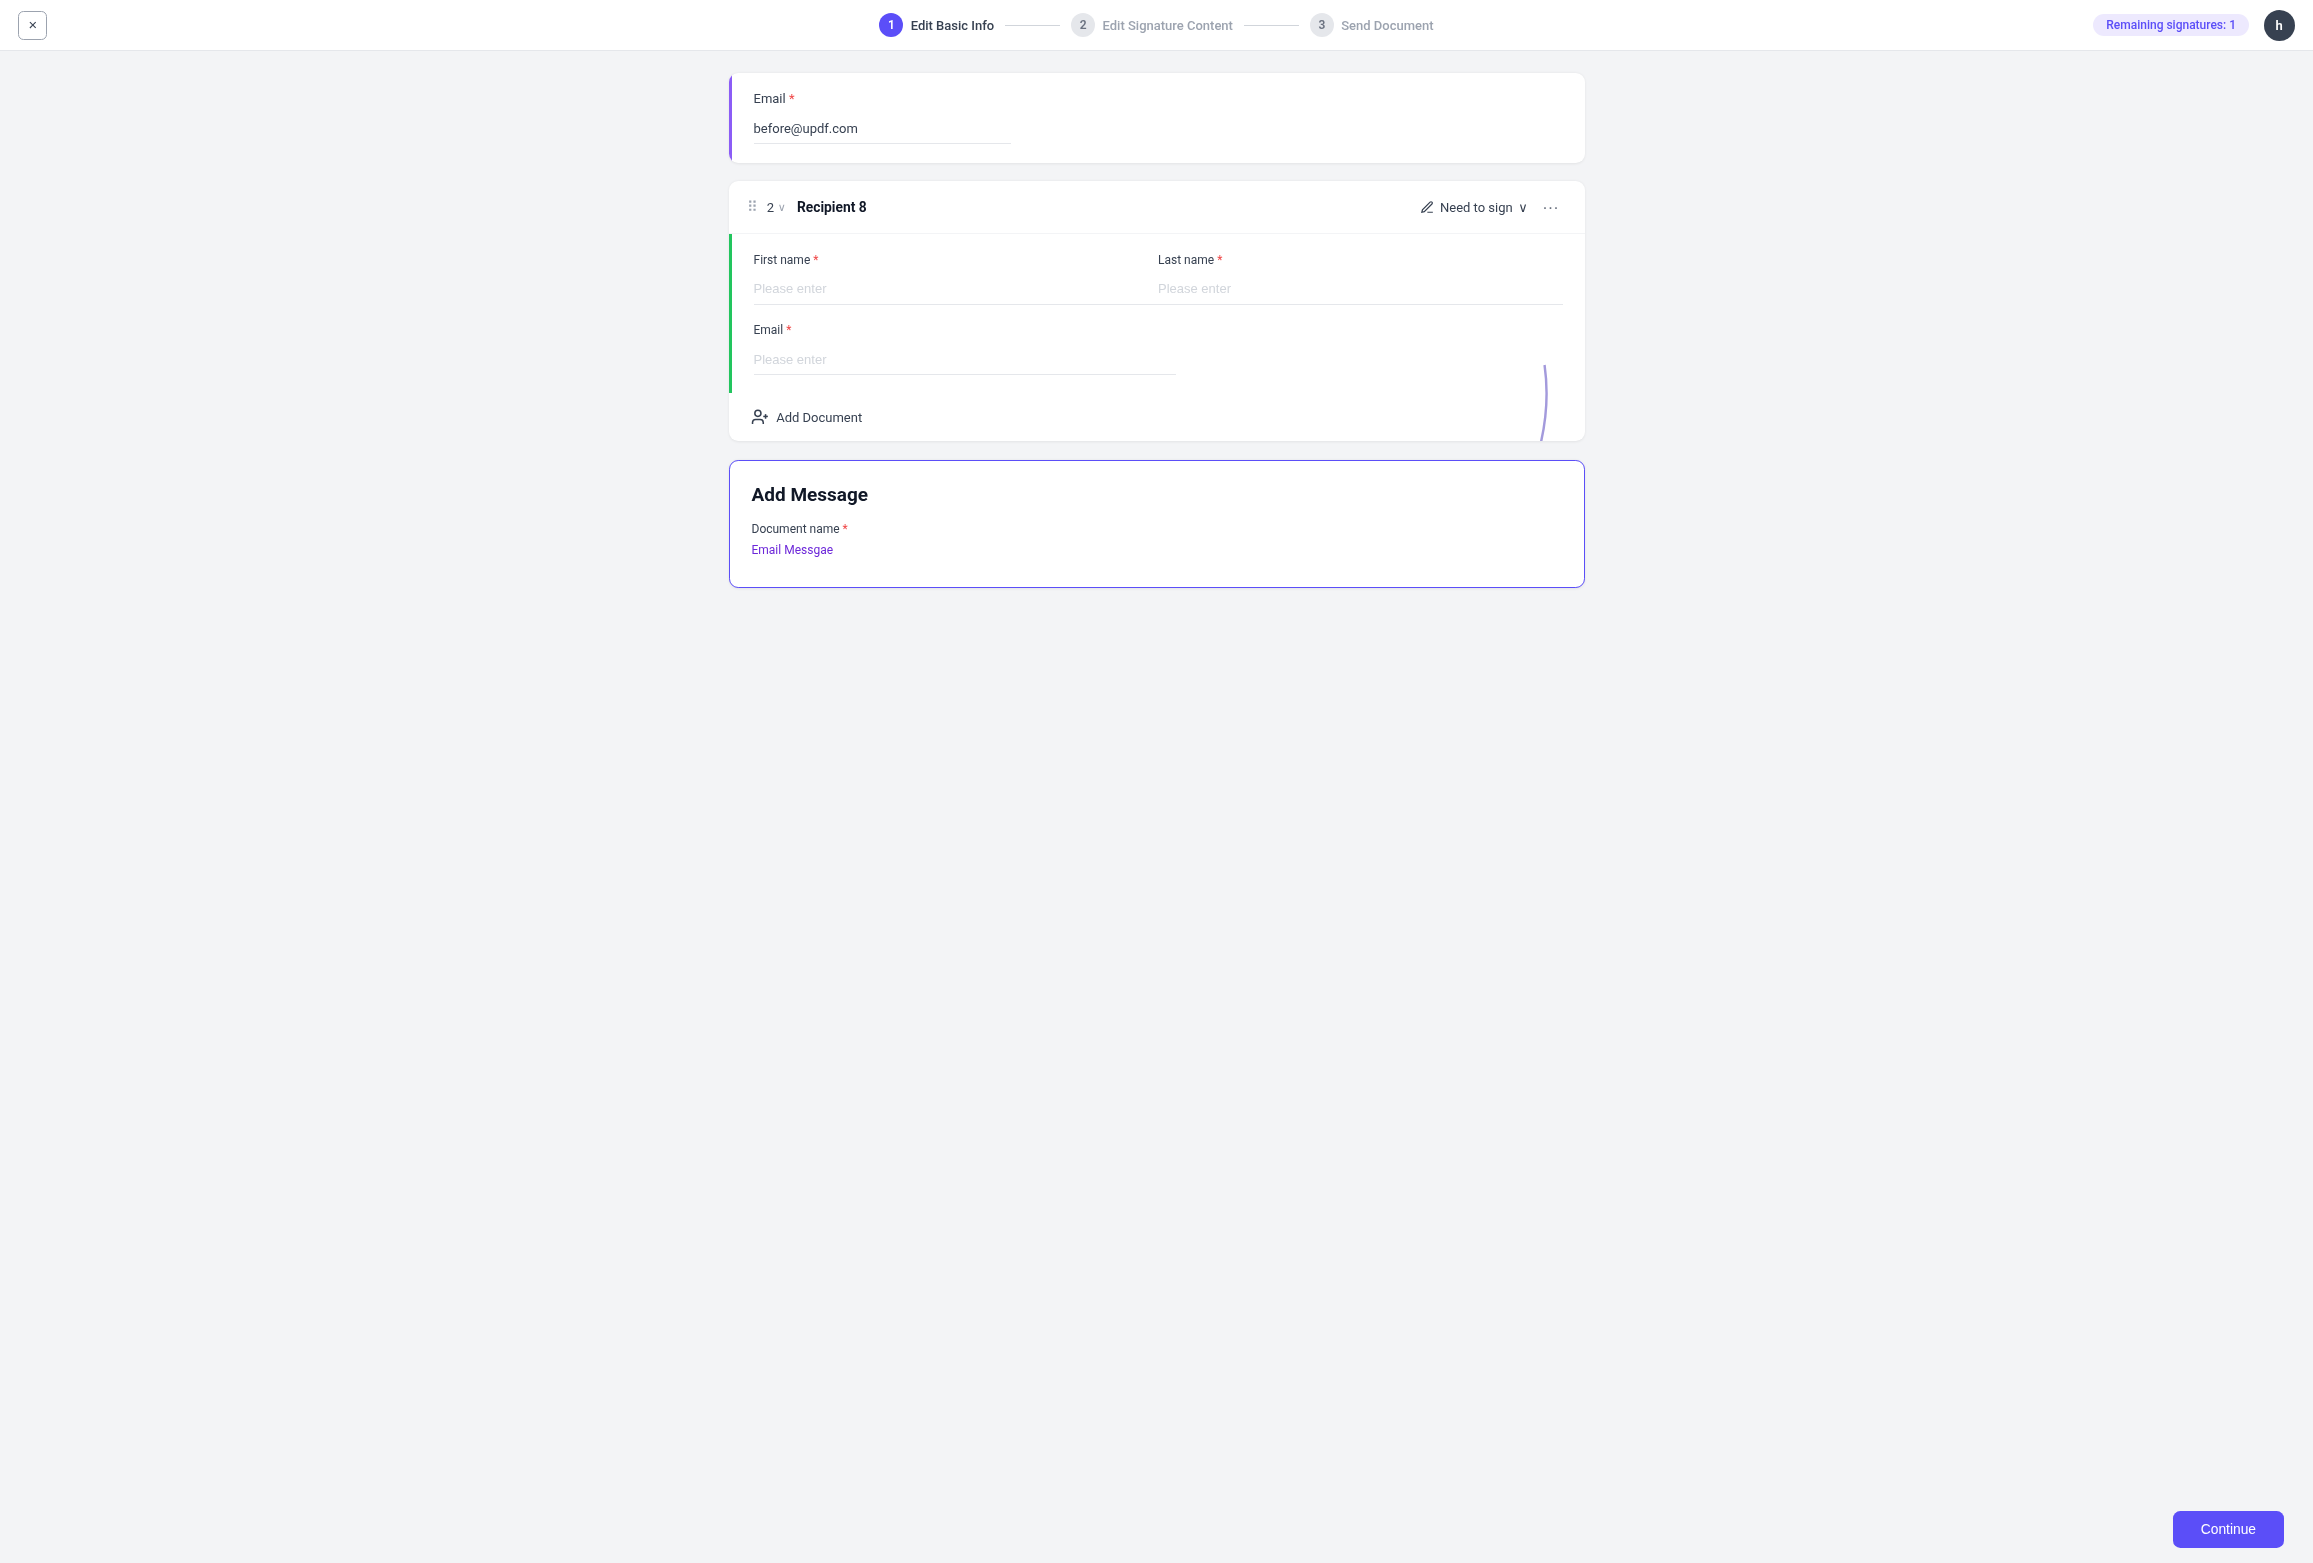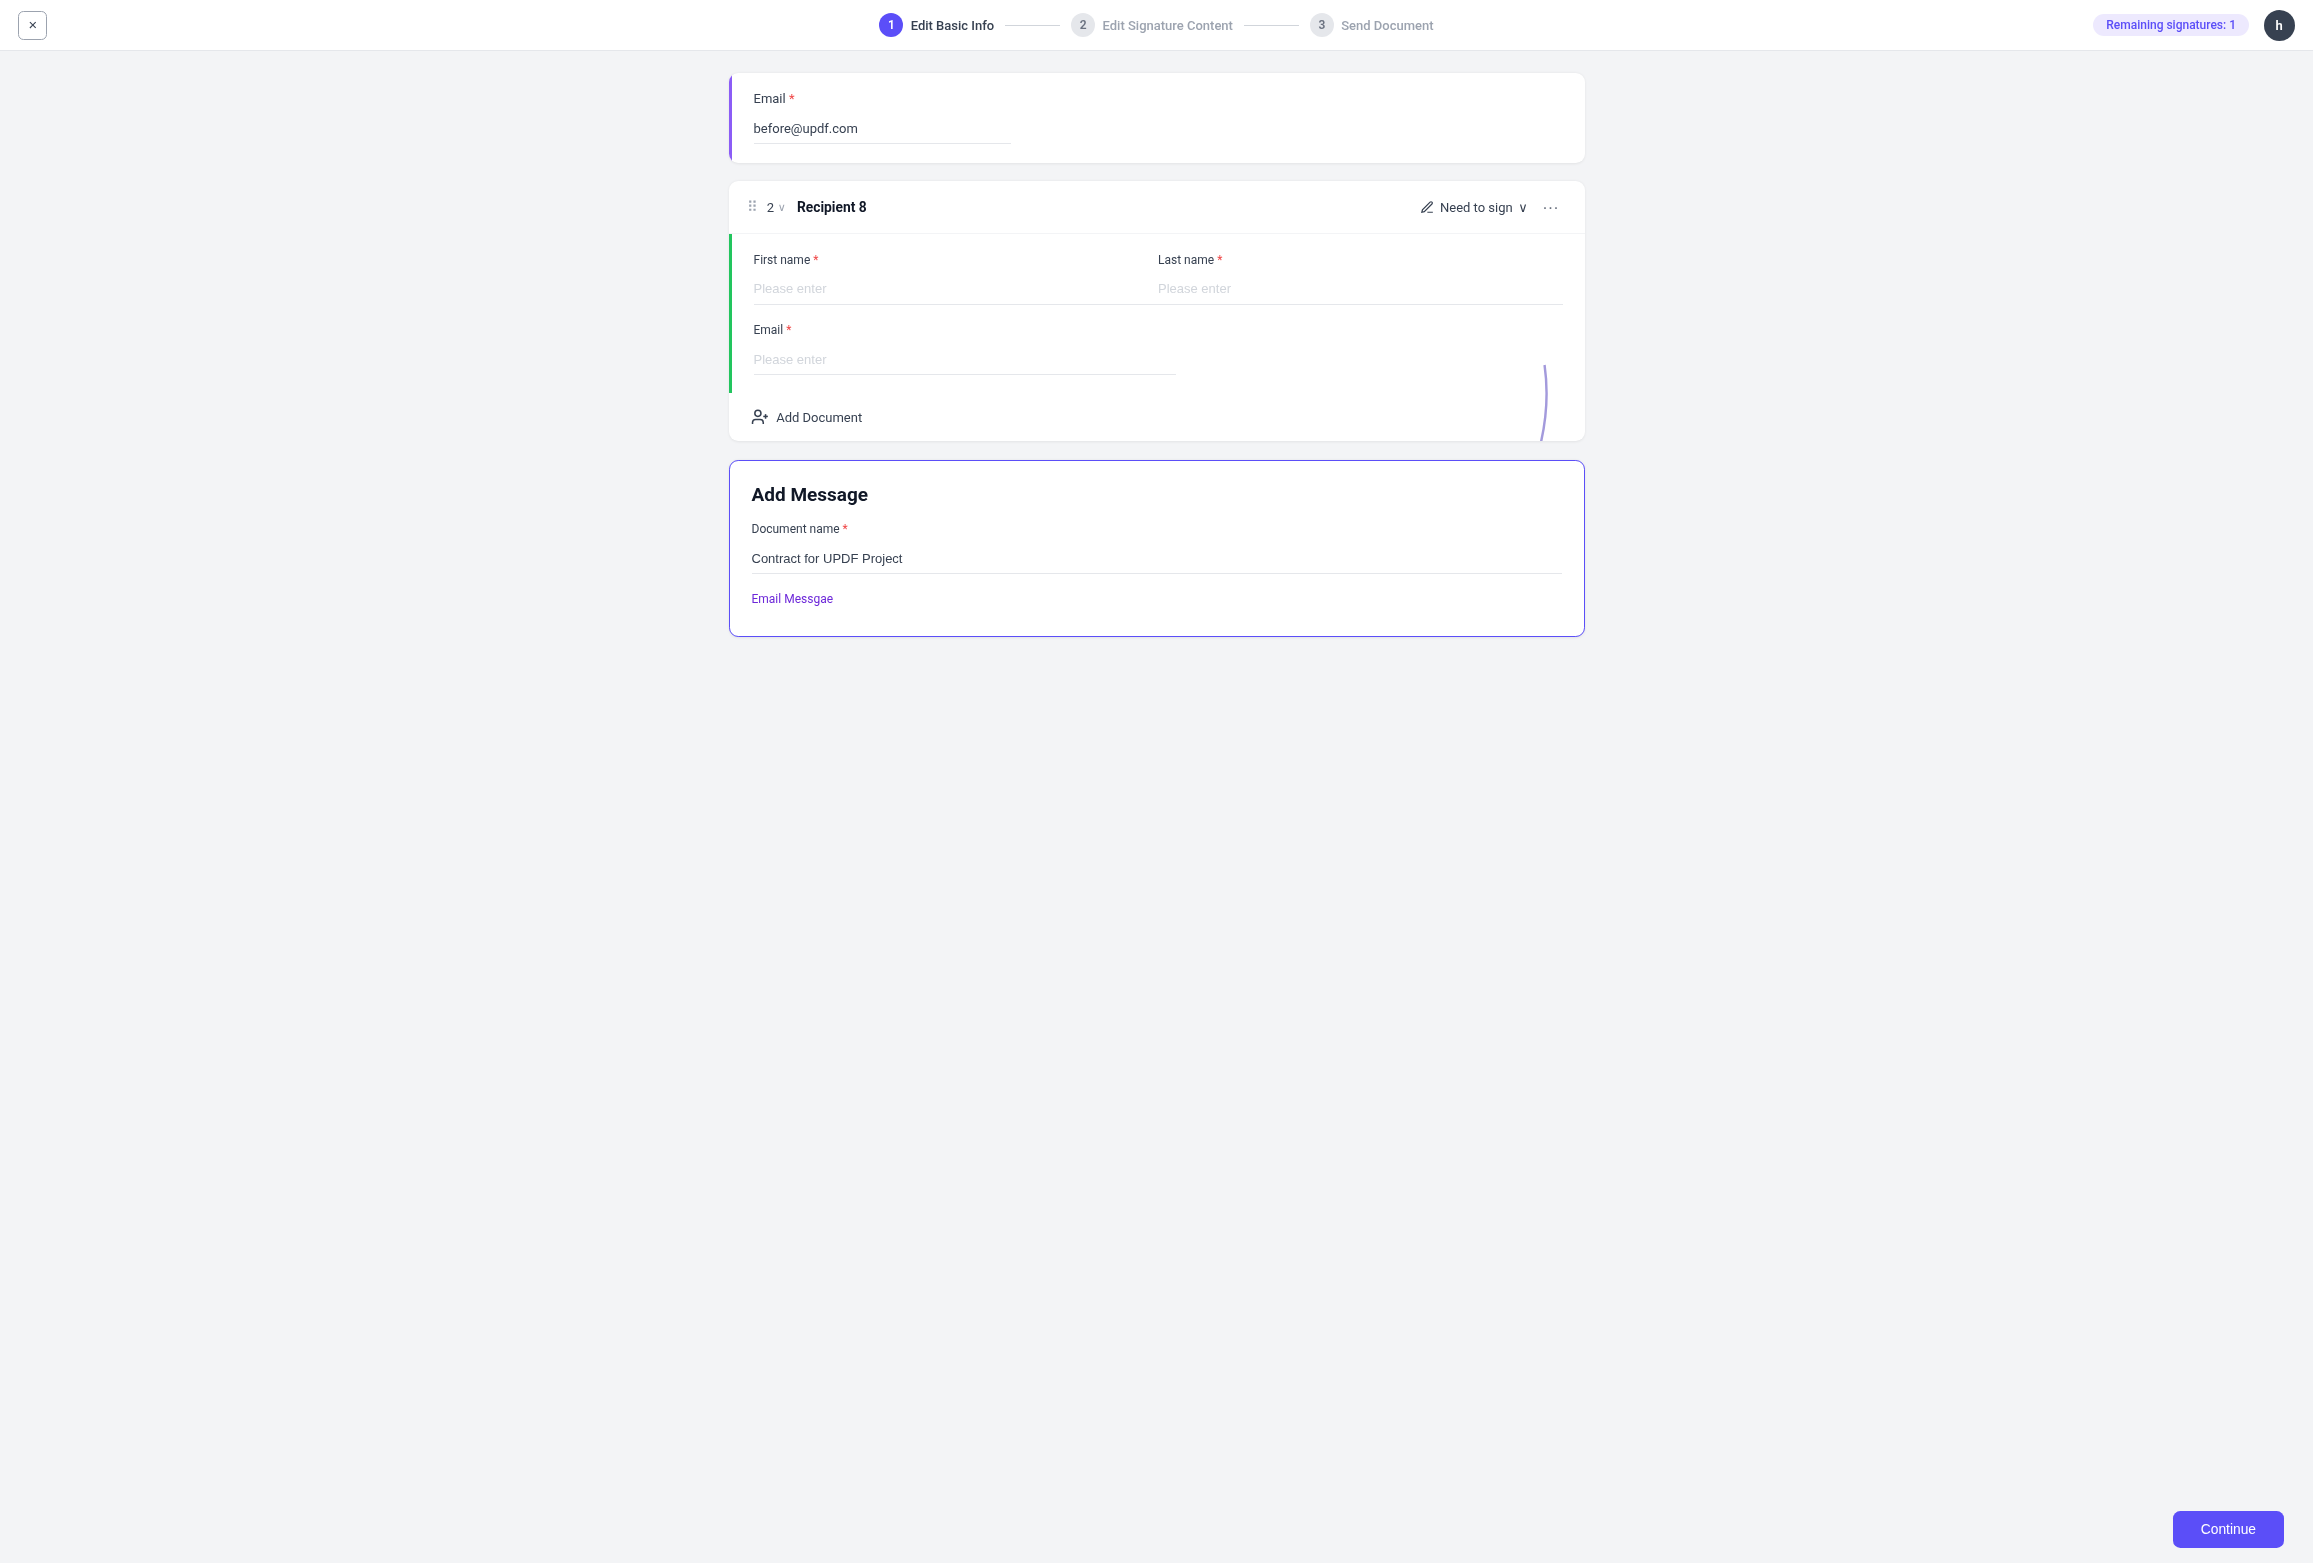--- a/index.html
+++ b/index.html
@@ -447,21 +447,20 @@
     </svg>
   </div>
 
   <div class="add-message-card">
     <div class="card-title">Add Message</div>
 
     <div>
       <label class="form-label">
         <span>Document name</span> <span class="required">*</span>
       </label>
-      <input class="doc-name-input" type="text" value="Contract for UPDF Project" style="">
     </div>
 
     <label class="email-message-label">Email Messgae</label>
     <div style="position:relative;">
     </div>
   </div>
 </div>
 
 <div class="footer">
   <button class="continue-btn">Continue</button>

